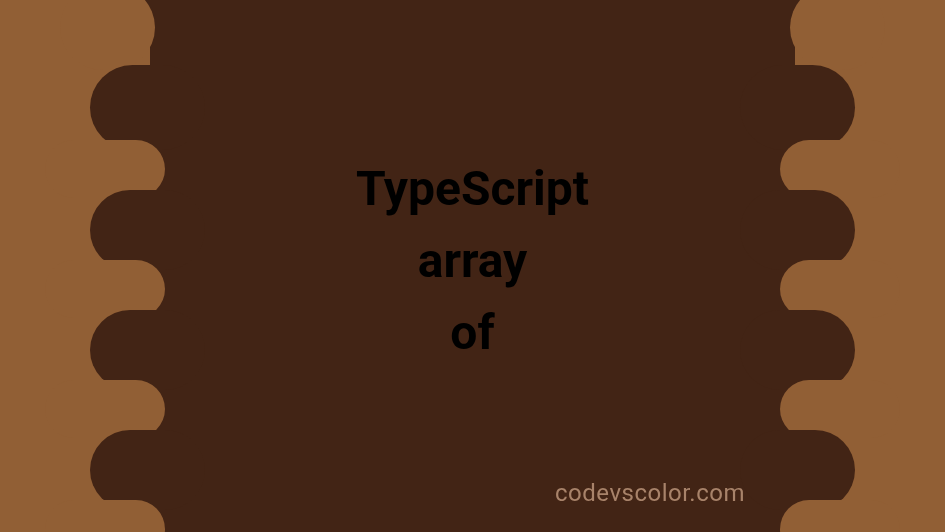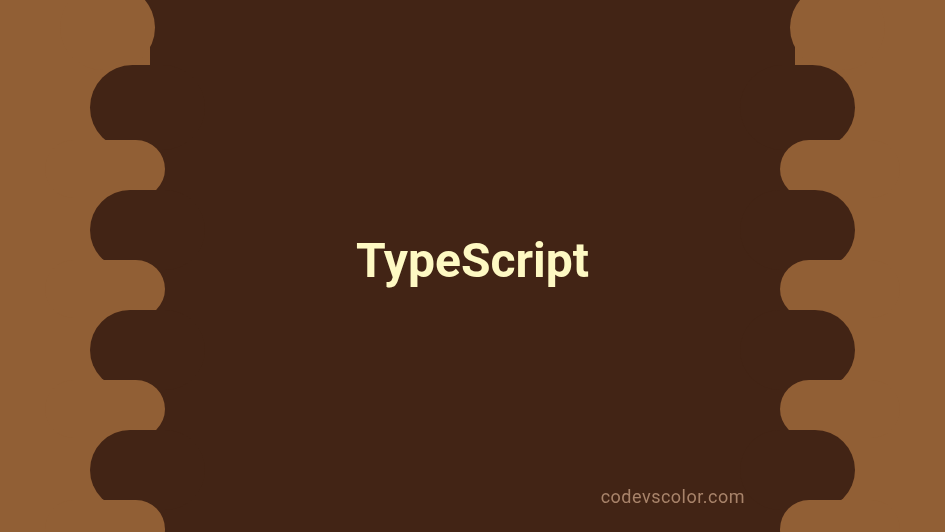--- a/index.html
+++ b/index.html
@@ -93,38 +93,38 @@
       width: 100%;
       height: 100%;
       display: flex;
       flex-direction: column;
       align-items: center;
       justify-content: center;
       z-index: 10;
     }
 
     .title-text {
-      color: #fef9c3;
+      color: #000000;
       font-size: 48px;
       font-weight: 700;
       text-align: center;
       line-height: 1.5;
       margin-top: -10px;
     }
 
     .title-line {
       display: block;
     }
 
     .watermark {
       position: absolute;
       bottom: 25px;
       right: 200px;
       color: #a8836a;
-      font-size: 18px;
+      font-size: 24px;
       font-weight: 400;
       letter-spacing: 0.5px;
       z-index: 11;
     }
   </style>
 </head>
 <body>
 
 <div class="banner">
 
@@ -150,17 +150,19 @@
   <div class="bump bump-r2"></div>
   <div class="bump bump-rgap2"></div>
   <div class="bump bump-r3"></div>
   <div class="bump bump-rgap3"></div>
   <div class="bump bump-r4"></div>
   <div class="bump bump-rgap4"></div>
 
   <div class="content">
     <h1 class="title-text">
       <span class="title-line">TypeScript</span>
+      <span class="title-line">array</span>
+      <span class="title-line">of</span>
     </h1>
   </div>
 
   <div class="watermark">codevscolor.com</div>
 </div>
 
 </body></html>

